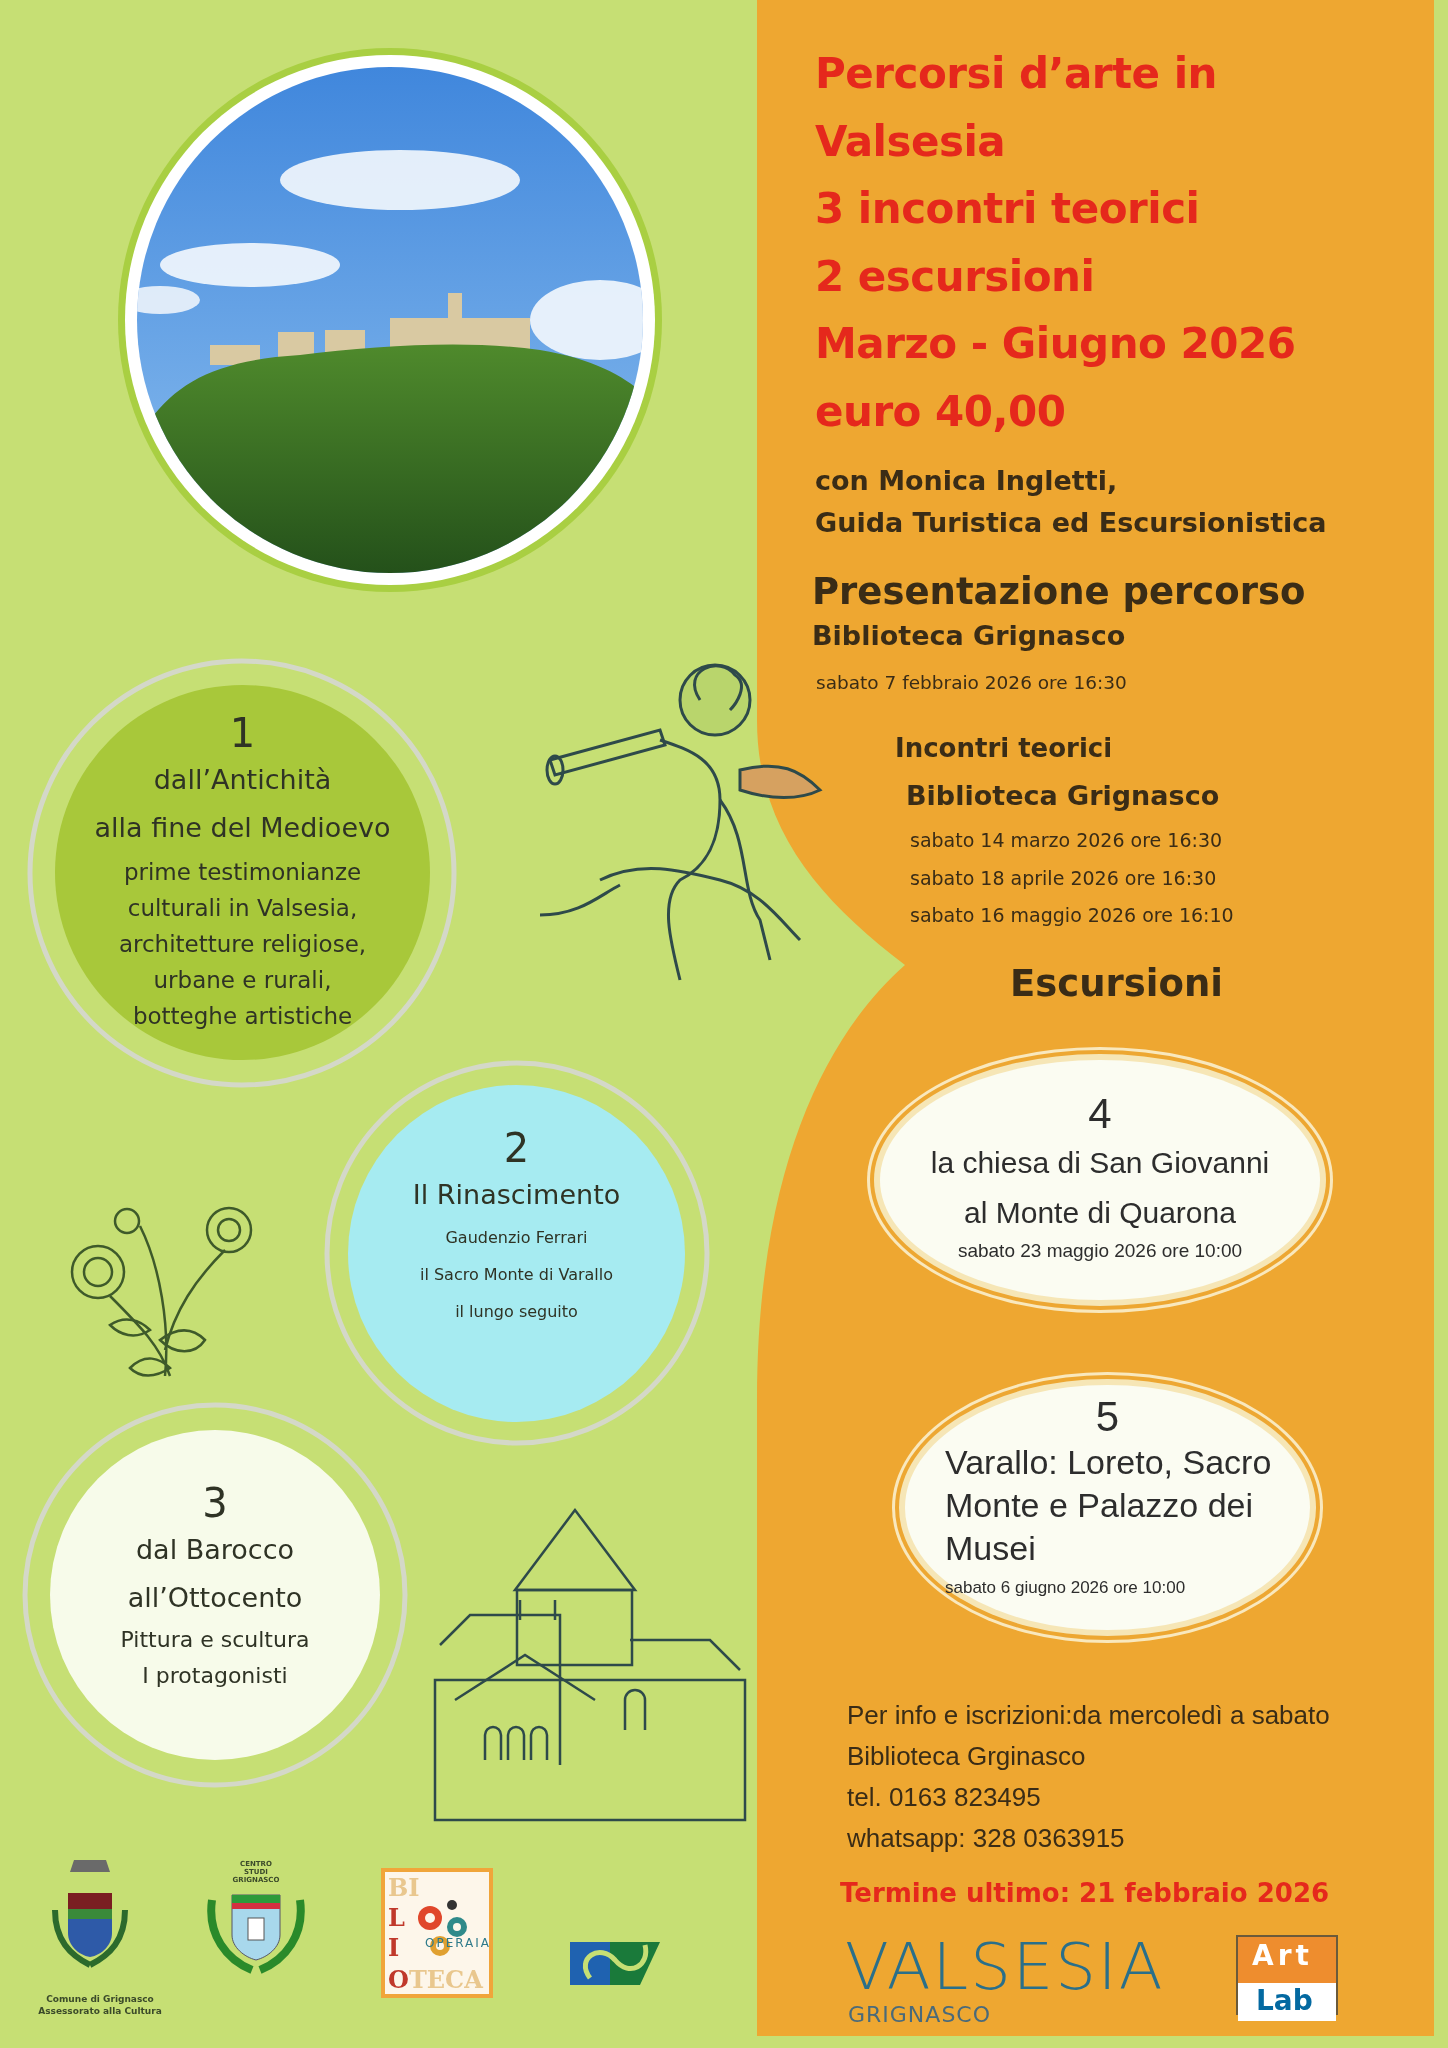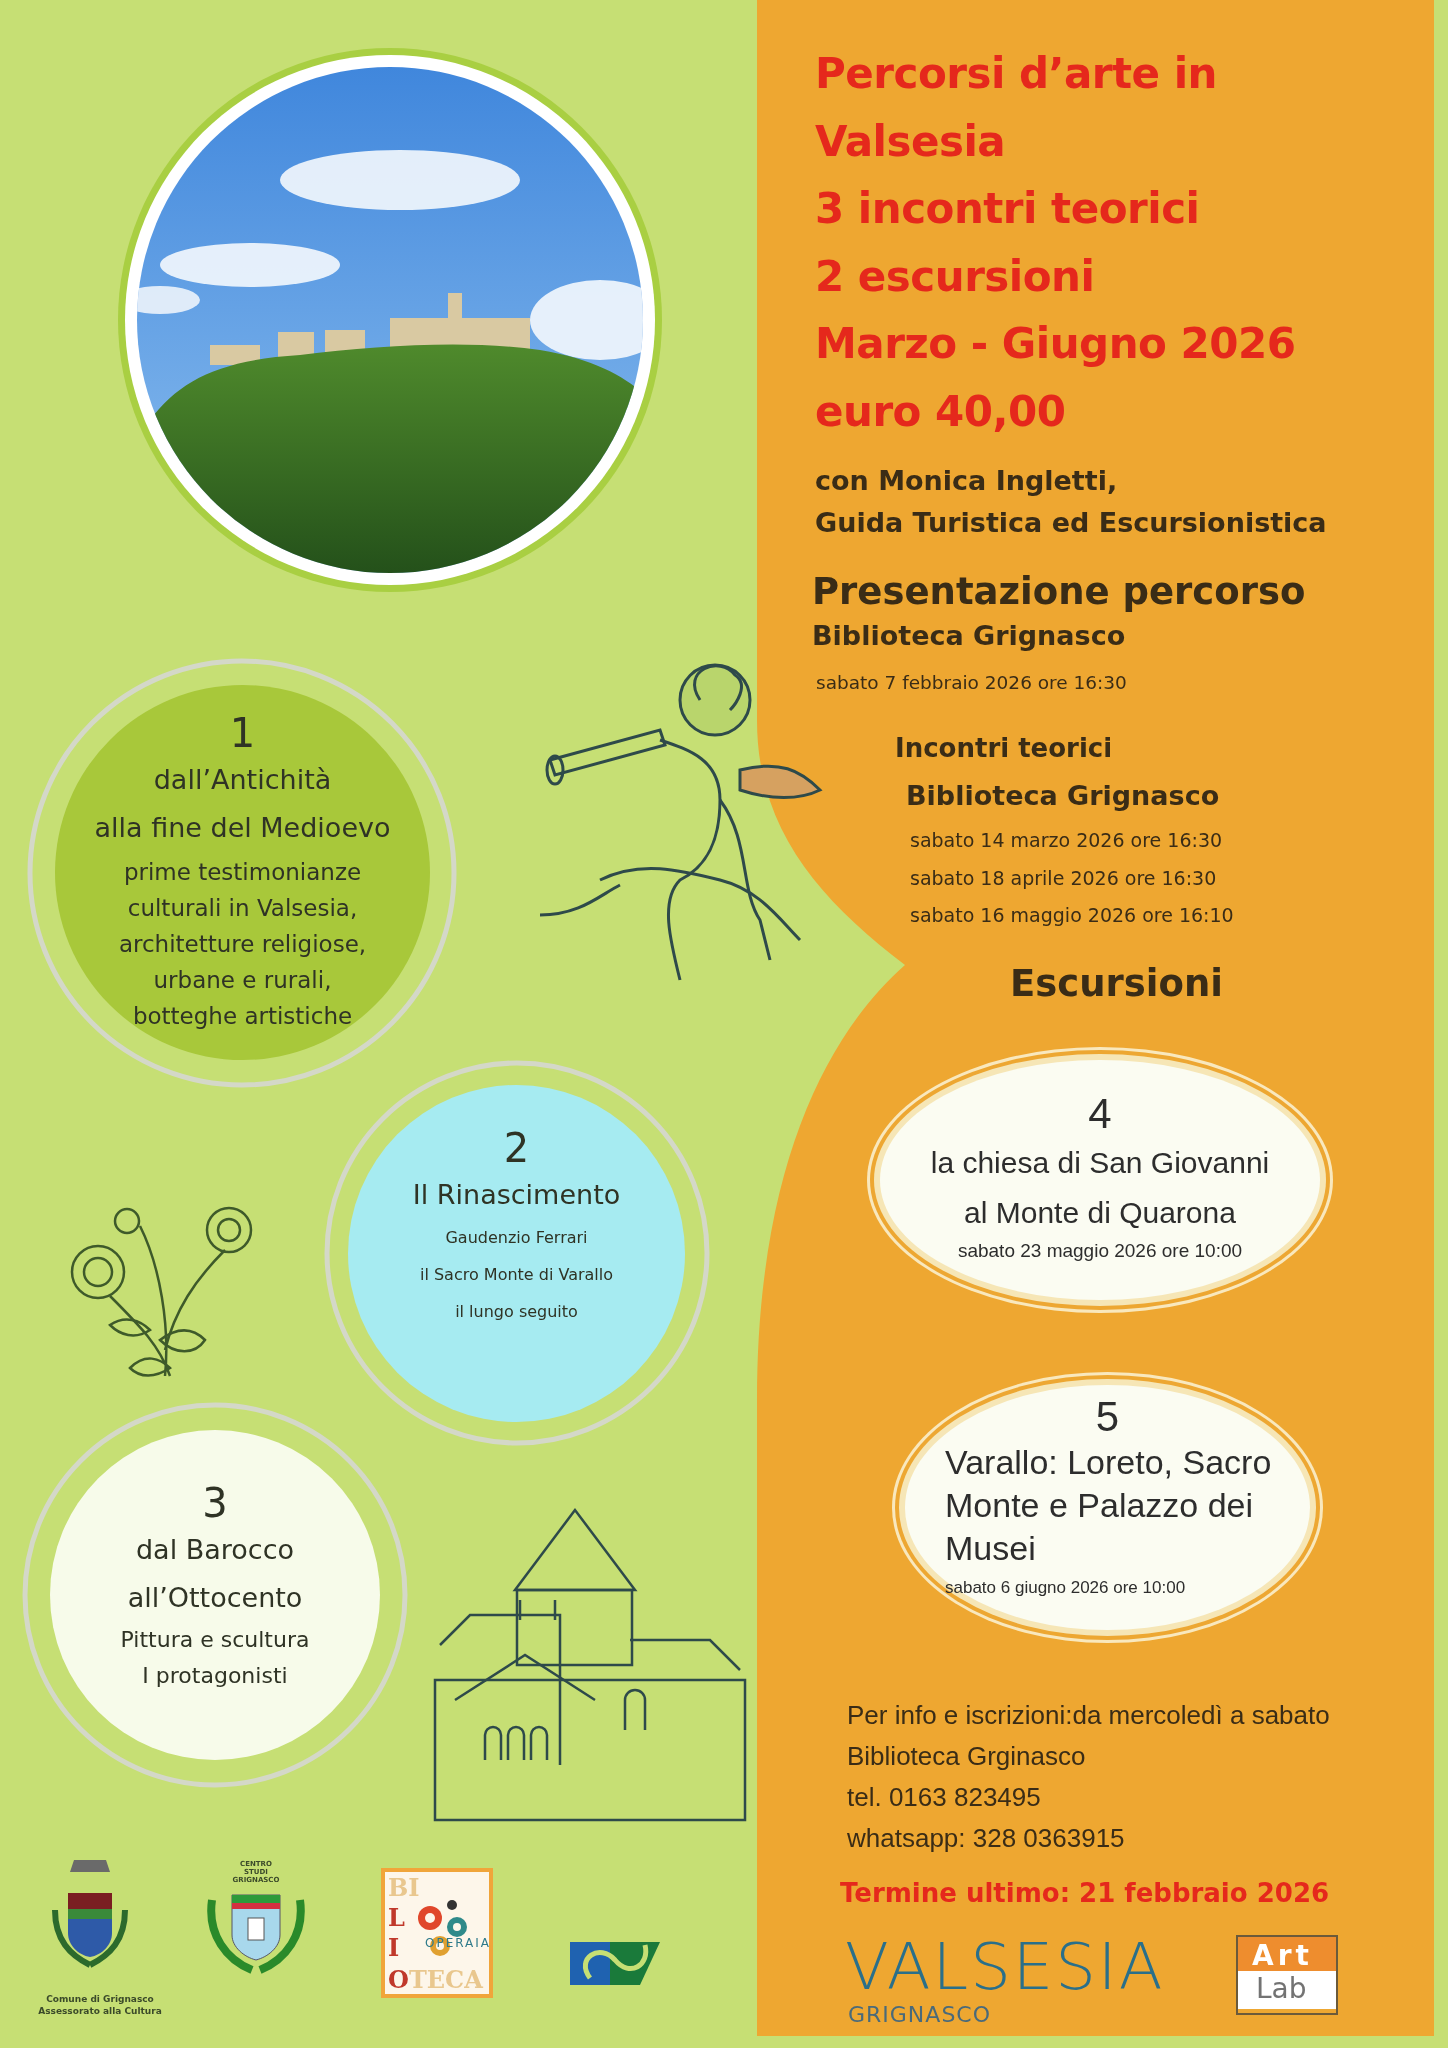--- a/index.html
+++ b/index.html
@@ -37,22 +37,22 @@
   .c2 .h { font-size:27px; line-height:48px; }
   .c2 .s { font-size:16px; line-height:37px; }
   .c3 { left:50px; top:1430px; width:330px; height:330px; background:#f7fbea; }
   .c3 .num { font-size:40px; margin-top:50px; }
   .c3 .h { font-size:27px; line-height:48px; }
   .c3 .s { font-size:22px; line-height:36px; }
   .info { left:838px; top:1695px; font-family:"Liberation Sans", sans-serif; font-size:26px; line-height:41px; color:#3a2c16;margin-left:9px; }
   .deadline { left:840px; top:1878px; font-weight:bold; color:#e5281c; font-size:26px; }
   .logo-caption { font-size:9px; color:#3b4a2a; text-align:center; font-weight:bold; line-height:12px; }
   .artlab { left:1236px; top:1935px; width:98px; height:76px; border:2px solid #6b5a3a; }
-  .artlab .top { background:#ee8d2e; height:34px; color:#fff; font-weight:bold; font-size:28px; padding-left:14px; letter-spacing:4px; line-height:38px; }
-  .artlab .bot { background:#fff; height:38px; color:#737373; font-weight:normal; font-size:28px; padding-left:18px; line-height:36px; }
+  .artlab .top { background:#ee8d2e; height:46px; color:#fff; font-weight:bold; font-size:28px; padding-left:14px; letter-spacing:4px; line-height:38px; }
+  .artlab .bot { background:#fff; height:38px; color:#0369a1; font-weight:bold; font-size:28px; padding-left:18px; line-height:36px; }
   .valsesia-text { left:845px; top:1930px; font-family:"DejaVu Sans", sans-serif; font-size:64px; color:#2a6f8a; letter-spacing:2px; font-weight:300; }
   .grig { left:848px; top:2002px; font-size:22px; color:#4a6a7a; letter-spacing:1px; }
 </style>
 </head>
 <body>
 
 <svg id="bg-svg" width="1448" height="2048" viewBox="0 0 1448 2048">
   <path d="M757 0 L1434 0 L1434 2036 L757 2036 L757 1400
            C757 1180 820 1040 905 965
            C820 900 757 830 757 720 Z" fill="#eea731"></path>

